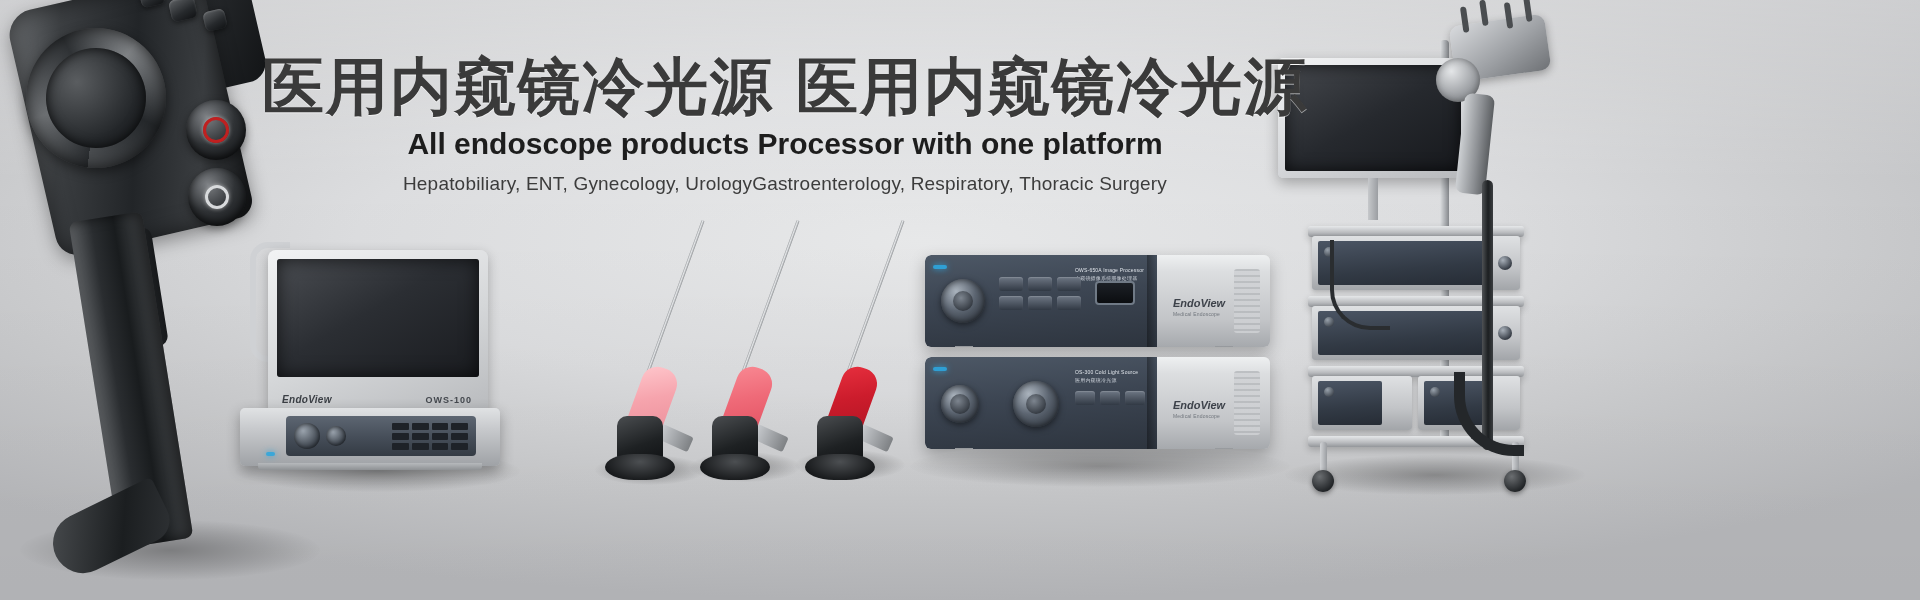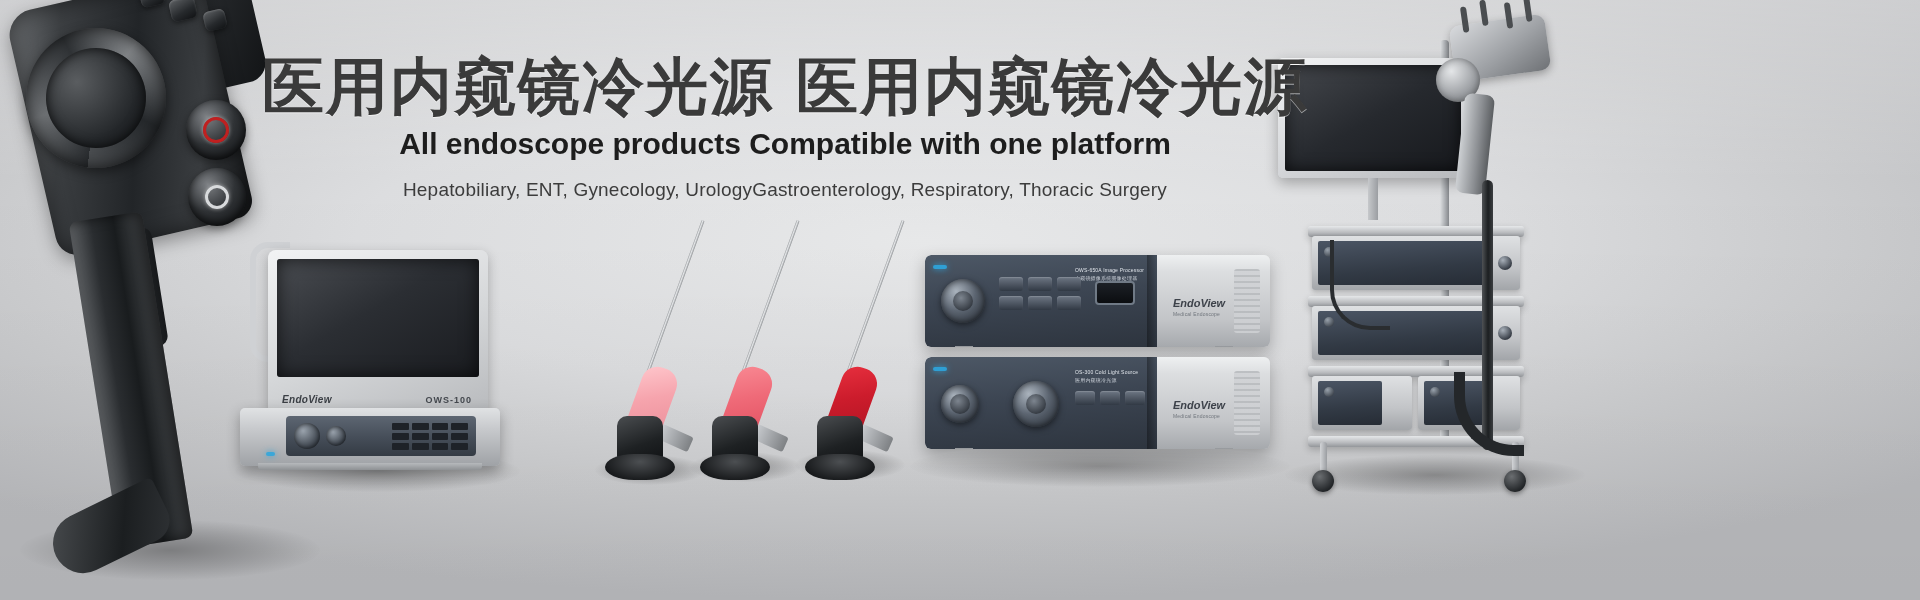--- a/index.html
+++ b/index.html
@@ -32,21 +32,21 @@
   }
   .headline .gap { display:inline-block; width:22px; }
   .subhead {
     margin-top:6px; font-size:30px; font-weight:bold; color:#1d1d1d;
     letter-spacing:0px; white-space:nowrap;
   }
   .spec-cn {
     margin-top:40px; font-size:20px; color:#3c3c3c; letter-spacing:0.5px; white-space:nowrap;
   }
   .spec-en {
-    margin-top:18px; font-size:19px; color:#3c3c3c; letter-spacing:0.2px; white-space:nowrap;
+    margin-top:12px; font-size:19px; color:#3c3c3c; letter-spacing:0.2px; white-space:nowrap;
   }
 
   
   .prod { position:absolute; z-index:20; }
   .shadow-el {
     position:absolute; border-radius:50%;
     background: radial-gradient(ellipse at center, rgba(0,0,0,0.30) 0%, rgba(0,0,0,0.12) 45%, rgba(0,0,0,0) 72%);
     z-index:10;
   }
 
@@ -378,21 +378,21 @@
 </style>
 </head>
 <body>
 
 <div class="banner">
 
   <div class="text-block">
     <div class="headline">
       <span>医用内窥镜冷光源</span><span class="gap"></span><span>医用内窥镜冷光源</span>
     </div>
-    <div class="subhead">All endoscope products Compatible with one platform</div>
+    <div class="subhead">All endoscope products Processor with one platform</div>
     <div class="spec-en">Hepatobiliary, ENT, Gynecology, UrologyGastroenterology, Respiratory, Thoracic Surgery</div>
   </div>
 
   <div class="shadow-el" style="left:20px; top:520px; width:300px; height:60px;"></div>
   <div class="prod" id="endoscope-head">
     <div class="eh-cable"></div>
     <div class="eh-body2"></div>
     <div class="eh-body"></div>
     <div class="eh-dial-outer">
       <div class="eh-dial-inner"></div>

